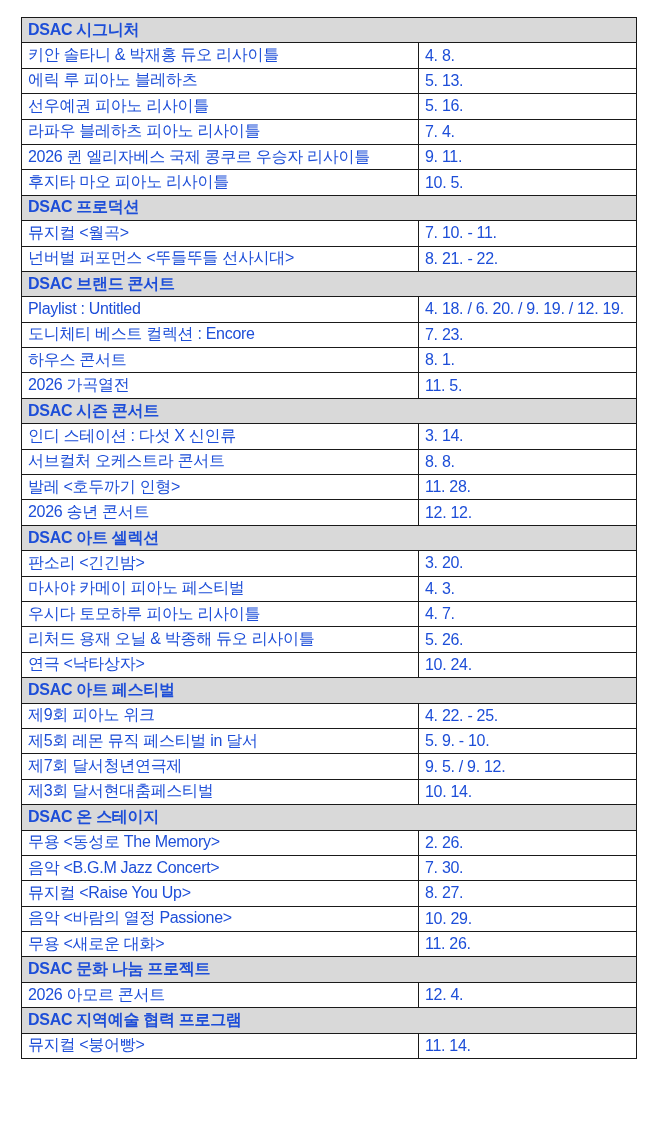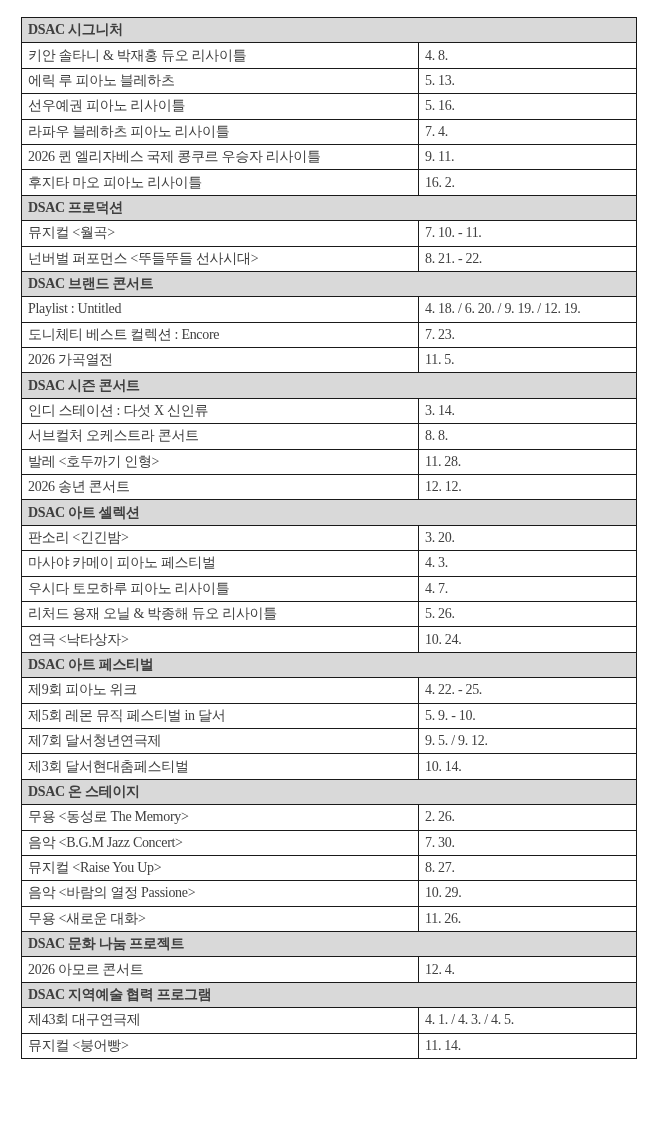--- a/index.html
+++ b/index.html
@@ -1,20 +1,20 @@
 <!DOCTYPE html>
 <html><head>
 <meta charset="utf-8">
 <style>
   html, body { margin: 0; padding: 0; background: #ffffff; }
   body { width: 658px; height: 1148px; position: relative; overflow: hidden; }
   .tbl {
     position: absolute; left: 21px; top: 17px; width: 615px;
     border-collapse: collapse; table-layout: fixed;
-    font-family: Liberation Serif, serif; font-size: 14px; color: #404040;
+    font-family: Liberation Sans, sans-serif; font-size: 16px; color: #1d4ed8;
   }
   .tbl td { border: 1px solid #1a1a1a; height: 24.4px; padding: 0 0 0 6px; white-space: nowrap; overflow: hidden; letter-spacing: -0.3px; }
   .tbl col.c1 { width: 397px; }
   .tbl col.c2 { width: 218px; }
   .hdr td { background: #d9d9d9; font-weight: bold; }
   .date { letter-spacing: -0.2px; margin-top: 16px; }
 </style>
 </head>
 <body>
 
@@ -42,21 +42,21 @@
       <tr>
         <td>라파우 블레하츠 피아노 리사이틀</td>
         <td class="date">7. 4.</td>
       </tr>
       <tr>
         <td>2026 퀸 엘리자베스 국제 콩쿠르 우승자 리사이틀</td>
         <td class="date">9. 11.</td>
       </tr>
       <tr>
         <td>후지타 마오 피아노 리사이틀</td>
-        <td class="date">16. 2.</td>
+        <td class="date">10. 5.</td>
       </tr>
       <tr class="hdr">
         <td colspan="2">DSAC 프로덕션</td>
       </tr>
       <tr>
         <td>뮤지컬 &lt;월곡&gt;</td>
         <td class="date">7. 10. - 11.</td>
       </tr>
       <tr>
         <td>넌버벌 퍼포먼스 &lt;뚜들뚜들 선사시대&gt;</td>
@@ -65,20 +65,24 @@
       <tr class="hdr">
         <td colspan="2">DSAC 브랜드 콘서트</td>
       </tr>
       <tr>
         <td>Playlist : Untitled</td>
         <td class="date">4. 18. / 6. 20. / 9. 19. / 12. 19.</td>
       </tr>
       <tr>
         <td>도니체티 베스트 컬렉션 : Encore</td>
         <td class="date">7. 23.</td>
+      </tr>
+      <tr>
+        <td>하우스 콘서트</td>
+        <td class="date">8. 1.</td>
       </tr>
       <tr>
         <td>2026 가곡열전</td>
         <td class="date">11. 5.</td>
       </tr>
       <tr class="hdr">
         <td colspan="2">DSAC 시즌 콘서트</td>
       </tr>
       <tr>
         <td>인디 스테이션 : 다섯 X 신인류</td>
@@ -165,21 +169,17 @@
         <td colspan="2">DSAC 문화 나눔 프로젝트</td>
       </tr>
       <tr>
         <td>2026 아모르 콘서트</td>
         <td class="date">12. 4.</td>
       </tr>
       <tr class="hdr">
         <td colspan="2">DSAC 지역예술 협력 프로그램</td>
       </tr>
       <tr>
-        <td>제43회 대구연극제</td>
-        <td class="date">4. 1. / 4. 3. / 4. 5.</td>
-      </tr>
-      <tr>
         <td>뮤지컬 &lt;붕어빵&gt;</td>
         <td class="date">11. 14.</td>
       </tr>
     </tbody>
 </table>
 
 </body></html>

